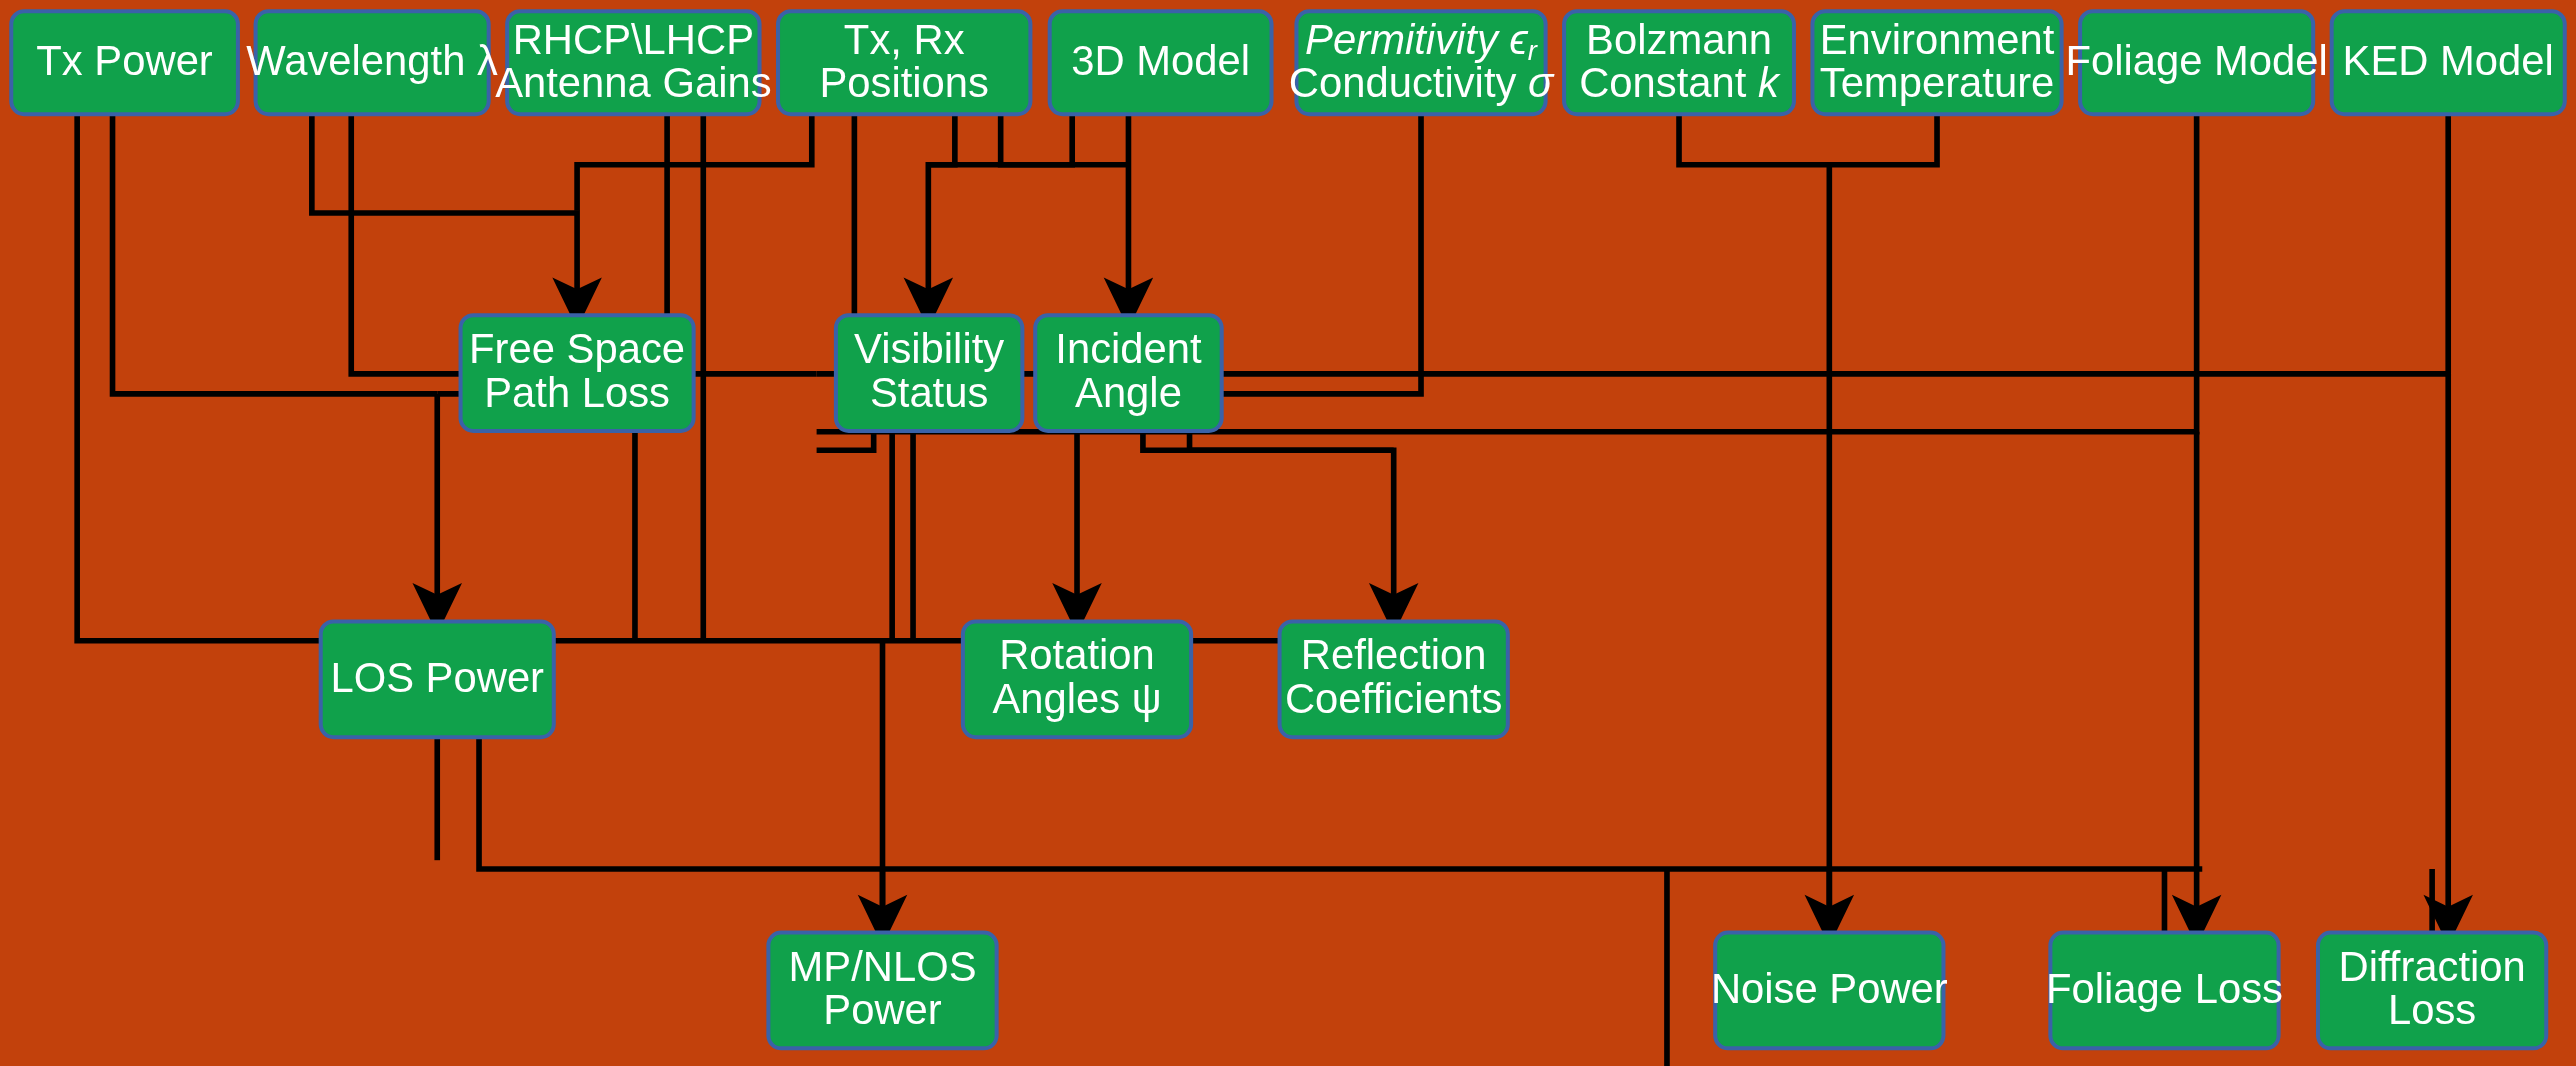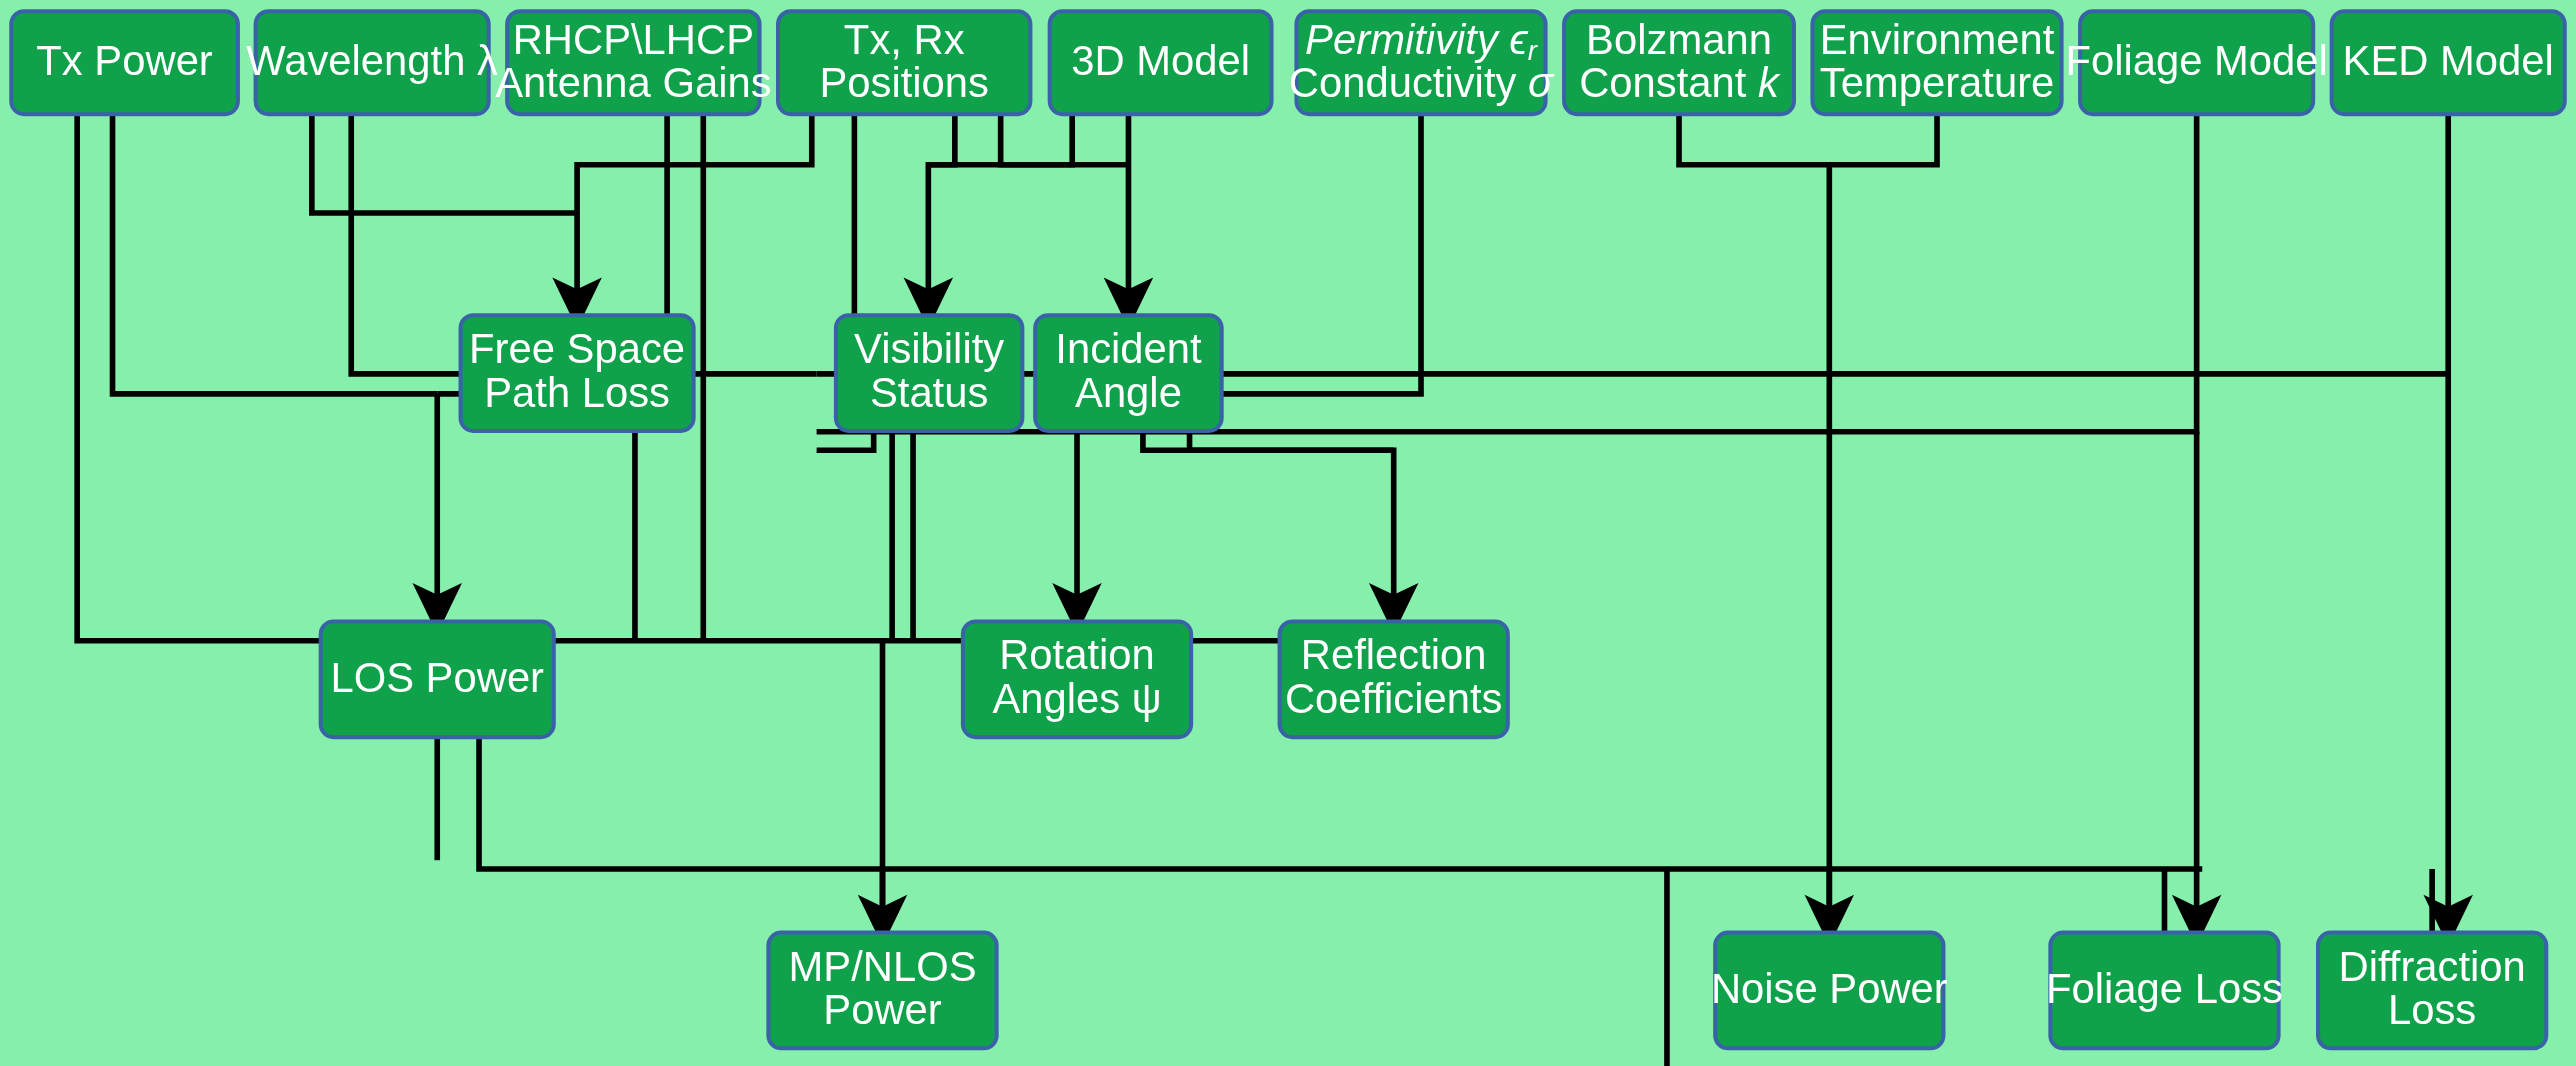--- a/index.html
+++ b/index.html
@@ -7,21 +7,21 @@
     padding: 0;
     background: #ffffff;
   }
   body {
     font-family: "Liberation Sans", sans-serif;
   }
   #diagram-root {
     position: relative;
     width: 2576px;
     height: 1066px;
-    background: #86efac;
+    background: #c2410c;
     overflow: hidden;
   }
   #flow-svg {
     position: absolute;
     left: 0;
     top: 0;
     width: 2576px;
     height: 1066px;
   }
   .node-rect {

